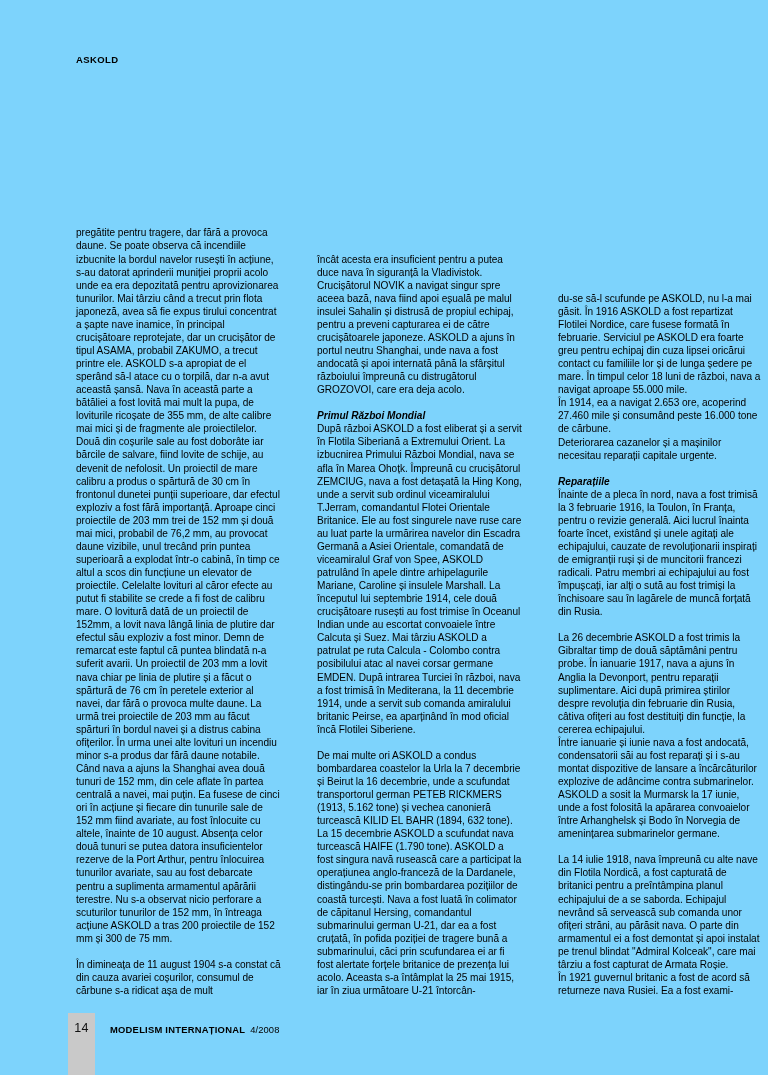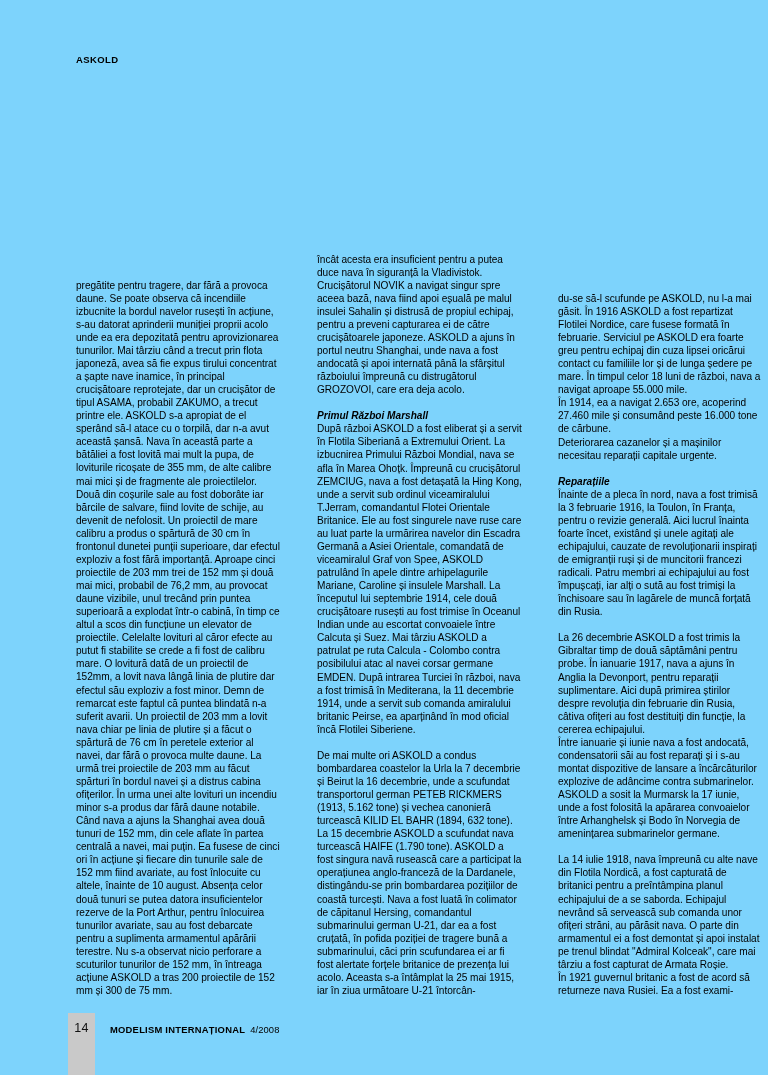--- a/index.html
+++ b/index.html
@@ -101,25 +101,26 @@
 <body>
 
 <div class="page">
 
   <div class="running-head">ASKOLD</div>
 
   <div class="columns">
 
     <div class="col">
       <p class="body">pregătite pentru tragere, dar fără a provoca daune. Se poate observa că incendiile izbucnite la bordul navelor rusești în acțiune, s-au datorat aprinderii muniției proprii acolo unde ea era depozitată pentru aprovizionarea tunurilor. Mai târziu când a trecut prin flota japoneză, avea să fie expus tirului concentrat a șapte nave inamice, în principal crucișătoare reprotejate, dar un crucișător de tipul ASAMA, probabil ZAKUMO, a trecut printre ele. ASKOLD s-a apropiat de el sperând să-l atace cu o torpilă, dar n-a avut această șansă. Nava în această parte a bătăliei a fost lovită mai mult la pupa, de loviturile ricoșate de 355 mm, de alte calibre mai mici și de fragmente ale proiectilelor. Două din coșurile sale au fost doborâte iar bărcile de salvare, fiind lovite de schije, au devenit de nefolosit. Un proiectil de mare calibru a produs o spărtură de 30 cm în frontonul dunetei punții superioare, dar efectul exploziv a fost fără importanță. Aproape cinci proiectile de 203 mm trei de 152 mm și două mai mici, probabil de 76,2 mm, au provocat daune vizibile, unul trecând prin puntea superioară a explodat într-o cabină, în timp ce altul a scos din funcțiune un elevator de proiectile. Celelalte lovituri al căror efecte au putut fi stabilite se crede a fi fost de calibru mare. O lovitură dată de un proiectil de 152mm, a lovit nava lângă linia de plutire dar efectul său exploziv a fost minor. Demn de remarcat este faptul că puntea blindată n-a suferit avarii. Un proiectil de 203 mm a lovit nava chiar pe linia de plutire și a făcut o spărtură de 76 cm în peretele exterior al navei, dar fără o provoca multe daune. La urmă trei proiectile de 203 mm au făcut spărturi în bordul navei și a distrus cabina ofițerilor. În urma unei alte lovituri un incendiu minor s-a produs dar fără daune notabile. Când nava a ajuns la Shanghai avea două tunuri de 152 mm, din cele aflate în partea centrală a navei, mai puțin. Ea fusese de cinci ori în acțiune și fiecare din tunurile sale de 152 mm fiind avariate, au fost înlocuite cu altele, înainte de 10 august. Absența celor două tunuri se putea datora insuficientelor rezerve de la Port Arthur, pentru înlocuirea tunurilor avariate, sau au fost debarcate pentru a suplimenta armamentul apărării terestre. Nu s-a observat nicio perforare a scuturilor tunurilor de 152 mm, în întreaga acțiune ASKOLD a tras 200 proiectile de 152 mm și 300 de 75 mm.</p>
+      <p class="body gap">În dimineața de 11 august 1904 s-a constat că din cauza avariei coșurilor, consumul de cărbune s-a ridicat așa de mult</p>
     </div>
 
     <div class="col">
       <p class="body">încât acesta era insuficient pentru a putea duce nava în siguranță la Vladivistok. Crucișătorul NOVIK a navigat singur spre aceea bază, nava fiind apoi eșuală pe malul insulei Sahalin și distrusă de propiul echipaj, pentru a preveni capturarea ei de către crucișătoarele japoneze. ASKOLD a ajuns în portul neutru Shanghai, unde nava a fost andocată și apoi internată până la sfârșitul războiului împreună cu distrugătorul GROZOVOI, care era deja acolo.</p>
-      <h2 class="subhead spaced">Primul Război Marshall</h2>
+      <h2 class="subhead spaced">Primul Război Mondial</h2>
       <p class="body">După război ASKOLD a fost eliberat și a servit în Flotila Siberiană a Extremului Orient. La izbucnirea Primului Război Mondial, nava se afla în Marea Ohoțk. Împreună cu crucișătorul ZEMCIUG, nava a fost detașată la Hing Kong, unde a servit sub ordinul viceamiralului T.Jerram, comandantul Flotei Orientale Britanice. Ele au fost singurele nave ruse care au luat parte la urmărirea navelor din Escadra Germană a Asiei Orientale, comandată de viceamiralul Graf von Spee, ASKOLD patrulând în apele dintre arhipelagurile Mariane, Caroline și insulele Marshall. La începutul lui septembrie 1914, cele două crucișătoare rusești au fost trimise în Oceanul Indian unde au escortat convoaiele între Calcuta și Suez. Mai târziu ASKOLD a patrulat pe ruta Calcula - Colombo contra posibilului atac al navei corsar germane EMDEN. După intrarea Turciei în război, nava a fost trimisă în Mediterana, la 11 decembrie 1914, unde a servit sub comanda amiralului britanic Peirse, ea aparținând în mod oficial încă Flotilei Siberiene.</p>
       <p class="body gap">De mai multe ori ASKOLD a condus bombardarea coastelor la Urla la 7 decembrie și Beirut la 16 decembrie, unde a scufundat transportorul german PETEB RICKMERS (1913, 5.162 tone) și vechea canonieră turcească KILID EL BAHR (1894, 632 tone). La 15 decembrie ASKOLD a scufundat nava turcească HAIFE (1.790 tone). ASKOLD a fost singura navă rusească care a participat la operațiunea anglo-franceză de la Dardanele, distingându-se prin bombardarea pozițiilor de coastă turcești. Nava a fost luată în colimator de căpitanul Hersing, comandantul submarinului german U-21, dar ea a fost cruțată, în pofida poziției de tragere bună a submarinului, căci prin scufundarea ei ar fi fost alertate forțele britanice de prezența lui acolo. Aceasta s-a întâmplat la 25 mai 1915, iar în ziua următoare U-21 întorcân-</p>
     </div>
 
     <div class="col">
       <p class="body">du-se să-l scufunde pe ASKOLD, nu l-a mai găsit. În 1916 ASKOLD a fost repartizat Flotilei Nordice, care fusese formată în februarie. Serviciul pe ASKOLD era foarte greu pentru echipaj din cuza lipsei oricărui contact cu familiile lor și de lunga ședere pe mare. În timpul celor 18 luni de război, nava a navigat aproape 55.000 mile.</p>
       <p class="body">În 1914, ea a navigat 2.653 ore, acoperind 27.460 mile și consumând peste 16.000 tone de cărbune.</p>
       <p class="body">Deteriorarea cazanelor și a mașinilor necesitau reparații capitale urgente.</p>
       <h2 class="subhead spaced">Reparațiile</h2>
       <p class="body">Înainte de a pleca în nord, nava a fost trimisă la 3 februarie 1916, la Toulon, în Franța, pentru o revizie generală. Aici lucrul înainta foarte încet, existând și unele agitați ale echipajului, cauzate de revoluționarii inspirați de emigranții ruși și de muncitorii francezi radicali. Patru membri ai echipajului au fost împușcați, iar alți o sută au fost trimiși la închisoare sau în lagărele de muncă forțată din Rusia.</p>

